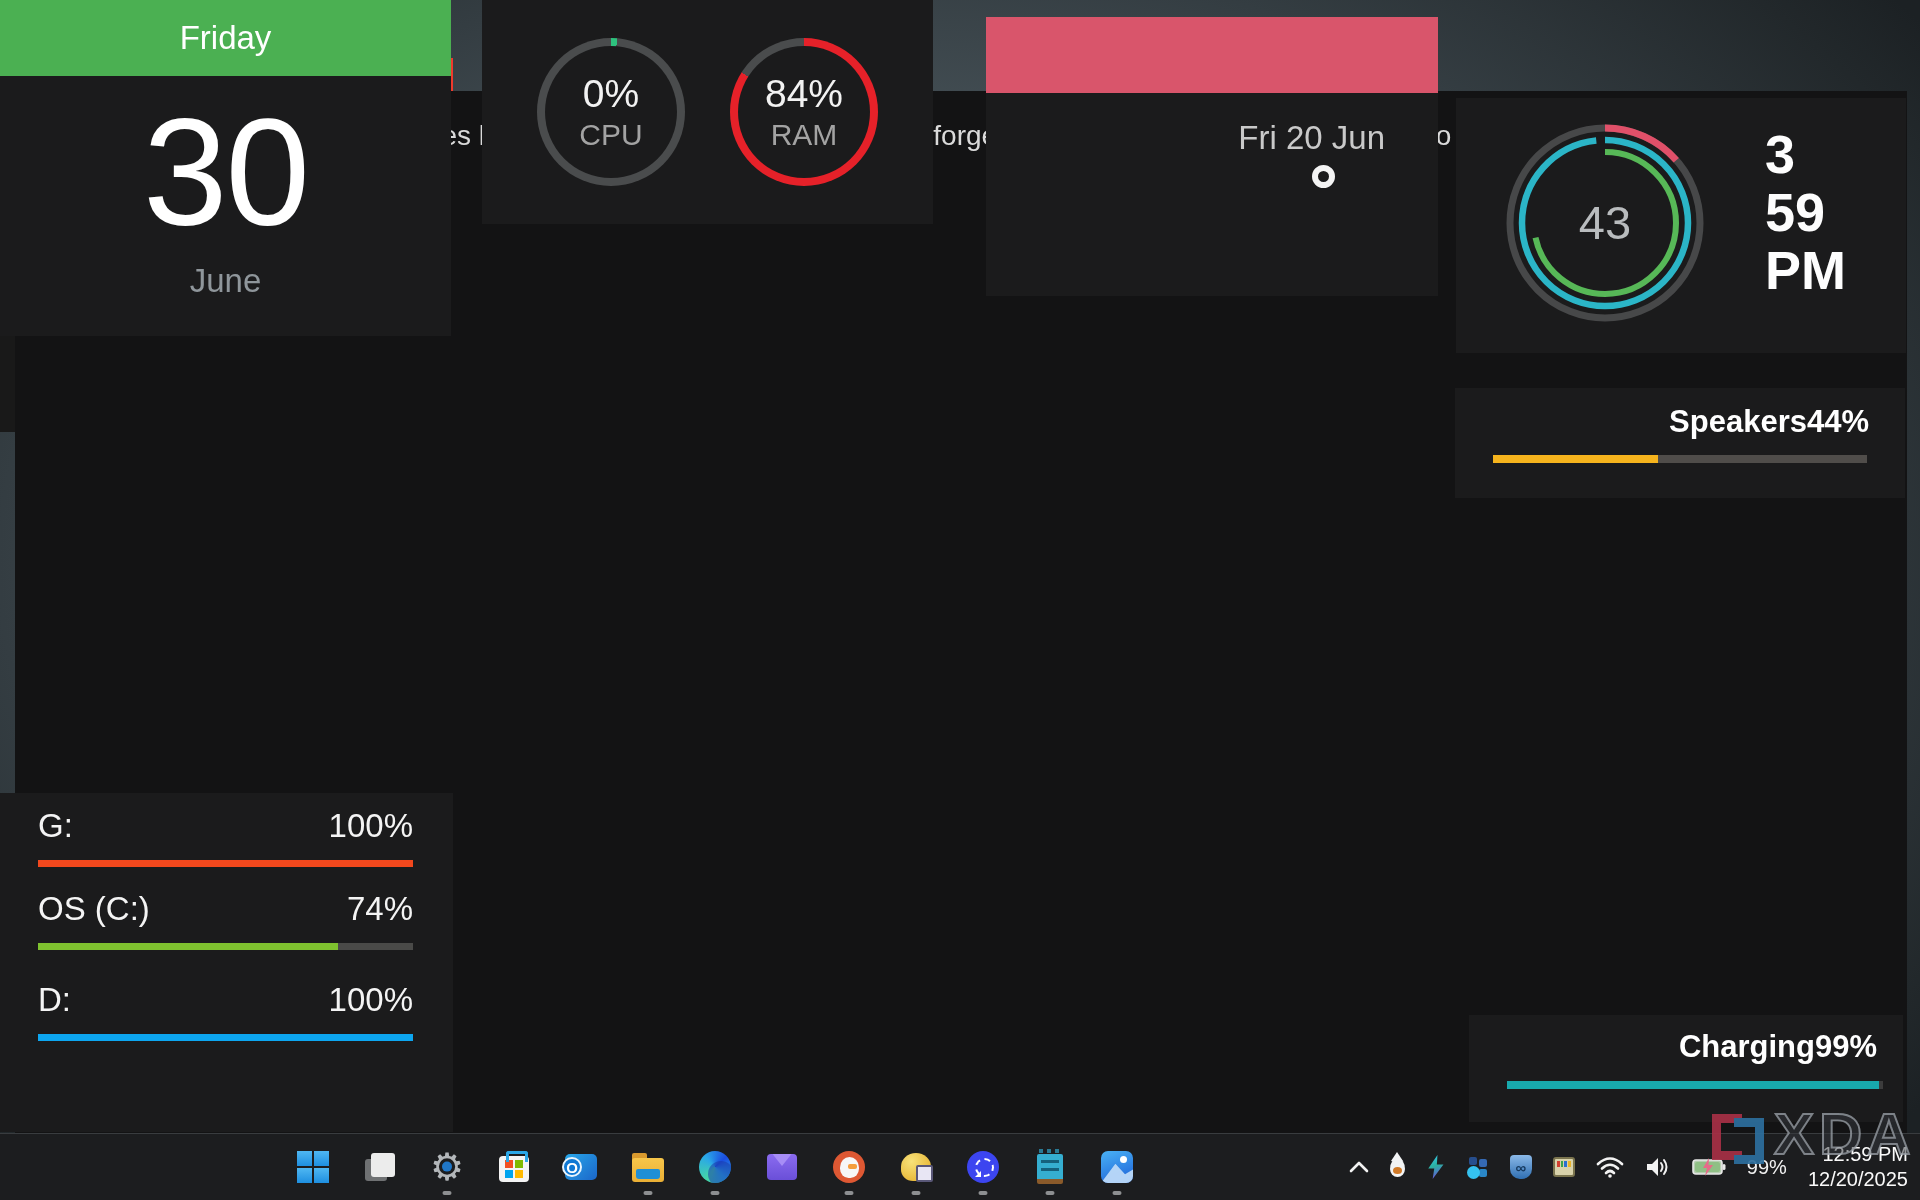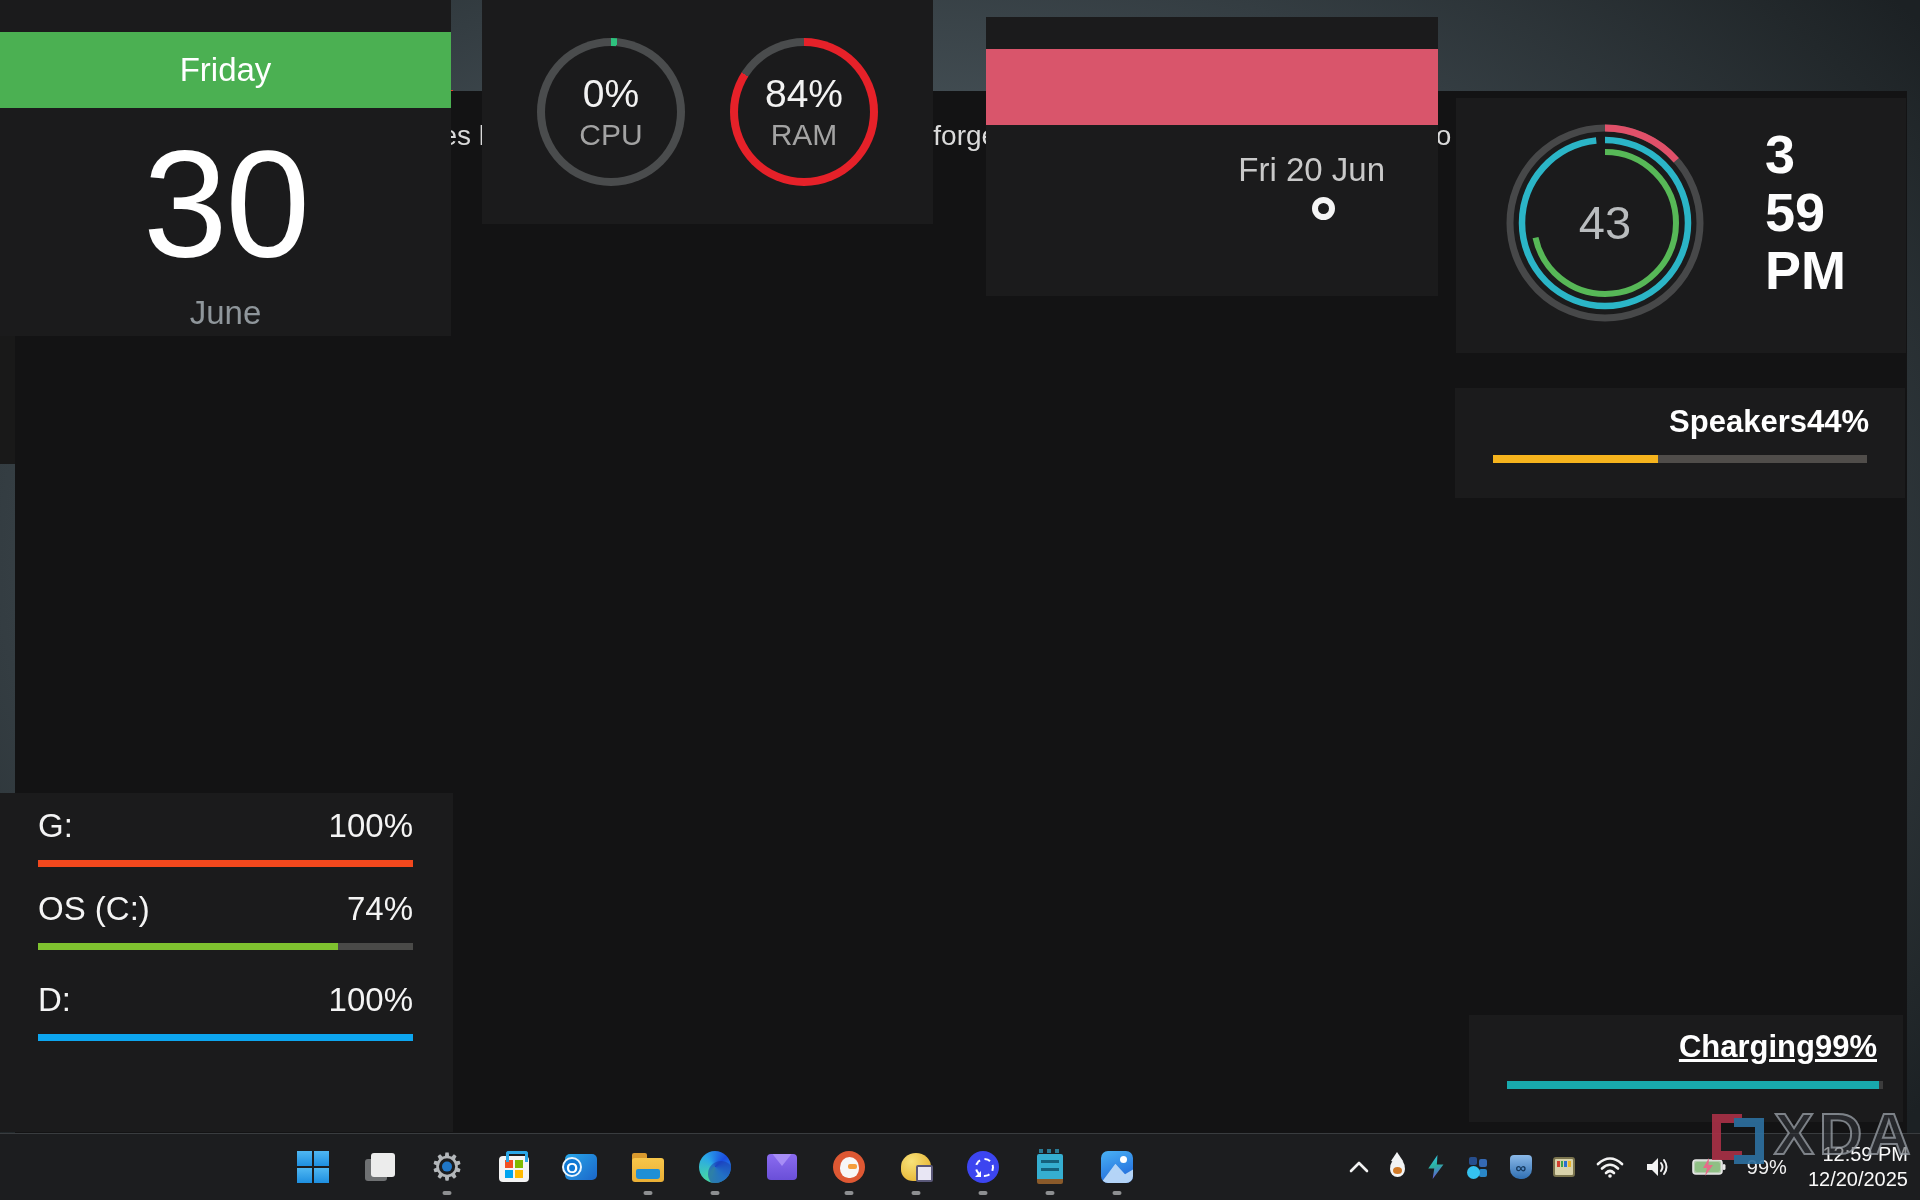--- a/index.html
+++ b/index.html
@@ -55,42 +55,42 @@
                    font-size:47px; color:#b9bcbe; }
   #clock-time { position:absolute; left:309px; top:27px; font-size:54px; font-weight:600;
                 line-height:58px; color:#fdfdfd; }
 
   
   .meter-card .row { display:flex; justify-content:flex-end; align-items:center;
                      padding:16px 36px 0 38px; font-size:31px; font-weight:600; }
   .meter-card .bar { height:8px; background:#504d4a; margin:15px 38px 0 38px; position:relative; }
   .meter-card .fill { position:absolute; left:0; top:0; bottom:0; }
   #speakers-card { left:1455px; top:388px; width:450px; height:110px; z-index:2; }
-  #charging-card { left:1469px; top:1015px; width:434px; height:107px; z-index:2;text-decoration:underline; }
+  #charging-card { left:1469px; top:1015px; width:434px; height:107px; z-index:2; }
   #charging-card .row { padding:14px 26px 0 44px; }
   #charging-card .bar { margin:16px 20px 0 38px; background:#3c3c3c; }
 
   
   #disks-card { left:0; top:793px; width:453px; height:339px; z-index:2; padding-top:14px; }
   .disk-row { padding:0 40px 0 38px; margin-bottom:23px; }
   .disk-row .line { display:flex; justify-content:space-between; font-size:33px; color:#f4f4f4;
                     margin-bottom:15px; }
   .disk-row .bar { height:7px; background:#4a4a48; position:relative; }
   .disk-row .fill { position:absolute; left:0; top:0; bottom:0; }
 
   
   #notes-card { left:1053px; top:587px; width:453px; height:374px; z-index:2; background:#191919; }
   #notes-card .hdr { height:74px; display:flex; align-items:center; justify-content:center;
                      font-size:35px; font-weight:600; }
   #notes-card .inner { position:absolute; left:15px; right:13px; top:91px; bottom:15px;
                        background:#131314; }
   #notes-card .txt { padding:26px 28px; font-size:28px; line-height:37px; color:#dadada;
                      white-space:pre-wrap; }
 
-  .hdr { color:#fff;margin-top:32px; }
+  .hdr { color:#fff; }
 
   
   #watermark { position:absolute; left:1712px; top:1108px; z-index:20; display:flex; align-items:flex-start; opacity:.92; }
   .brk { width:30px; height:46px; margin-top:6px; }
   .brk.red  { border:9px solid #a73046; border-right:none; }
   .brk.blue { border:9px solid #2d6f9e; border-left:none; margin-left:-8px; margin-top:10px; }
   #watermark .wm-txt { font-size:60px; font-weight:700; letter-spacing:5px; line-height:54px;
       margin-left:10px; color:rgba(52,56,62,.55); -webkit-text-stroke:2px rgba(152,158,164,.85);
       transform:scaleY(.96); }
 

